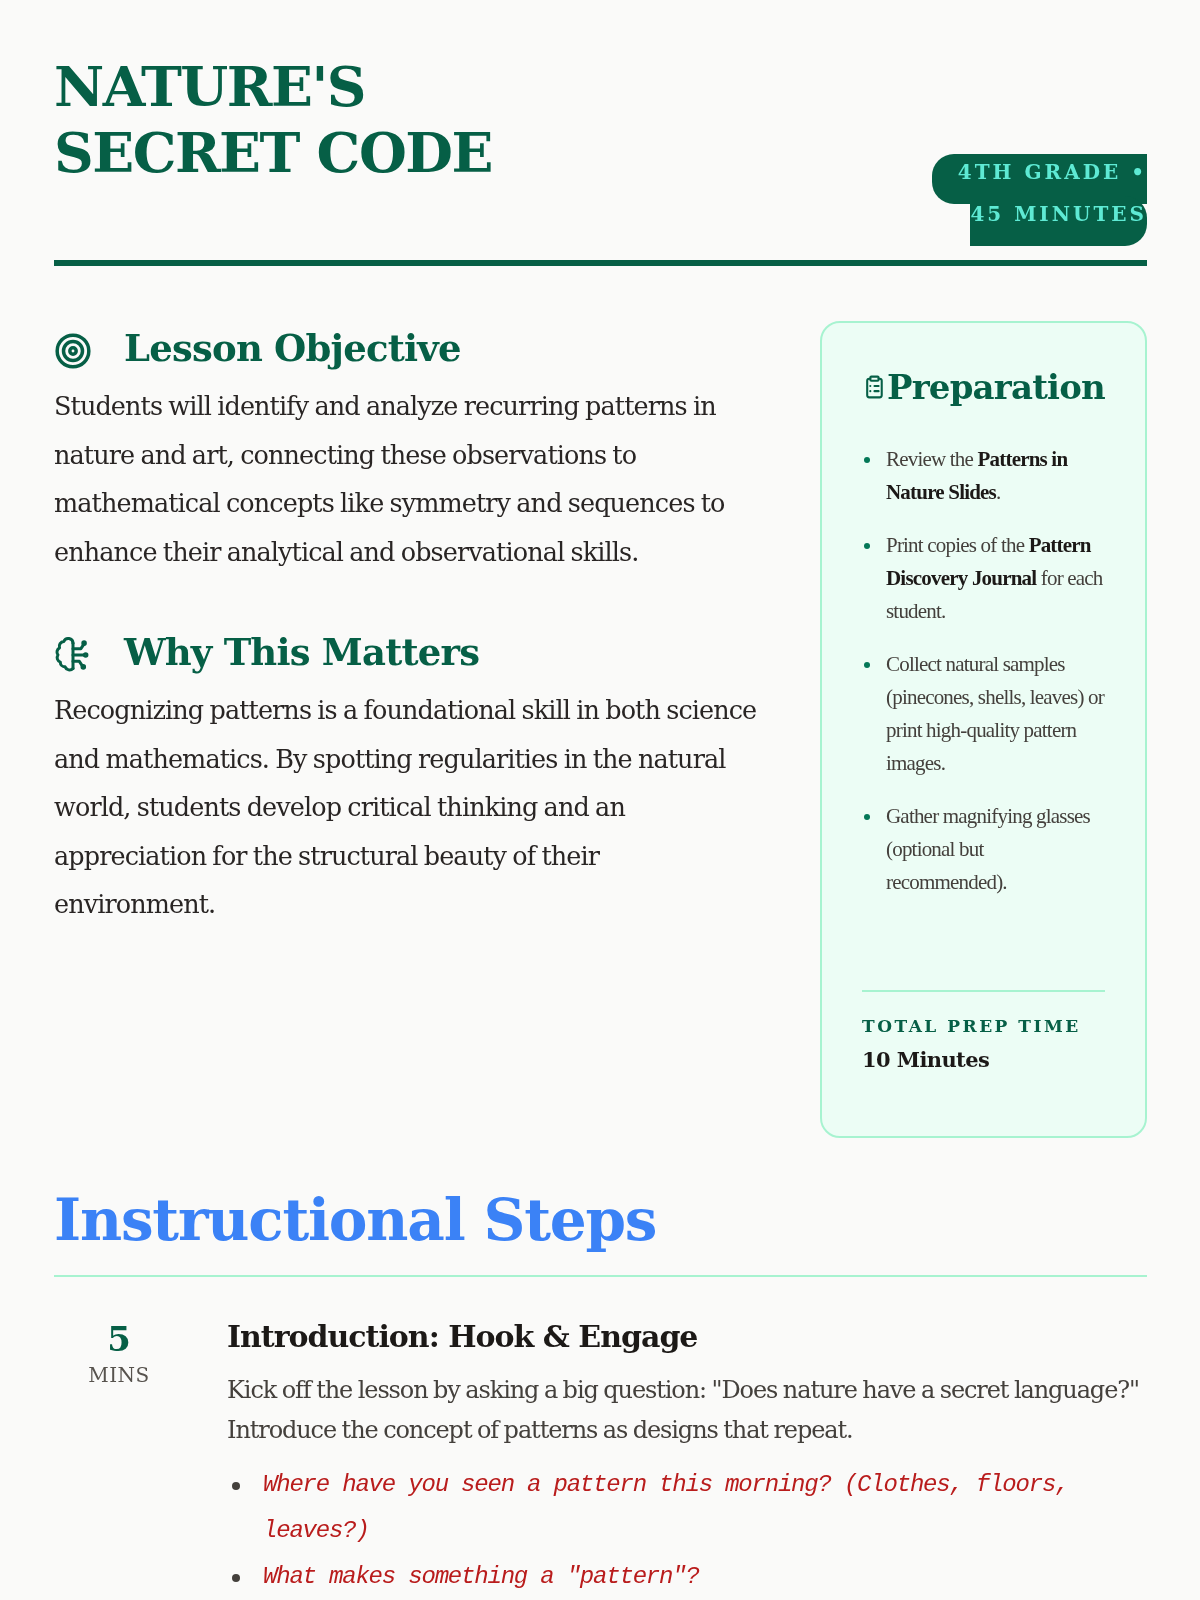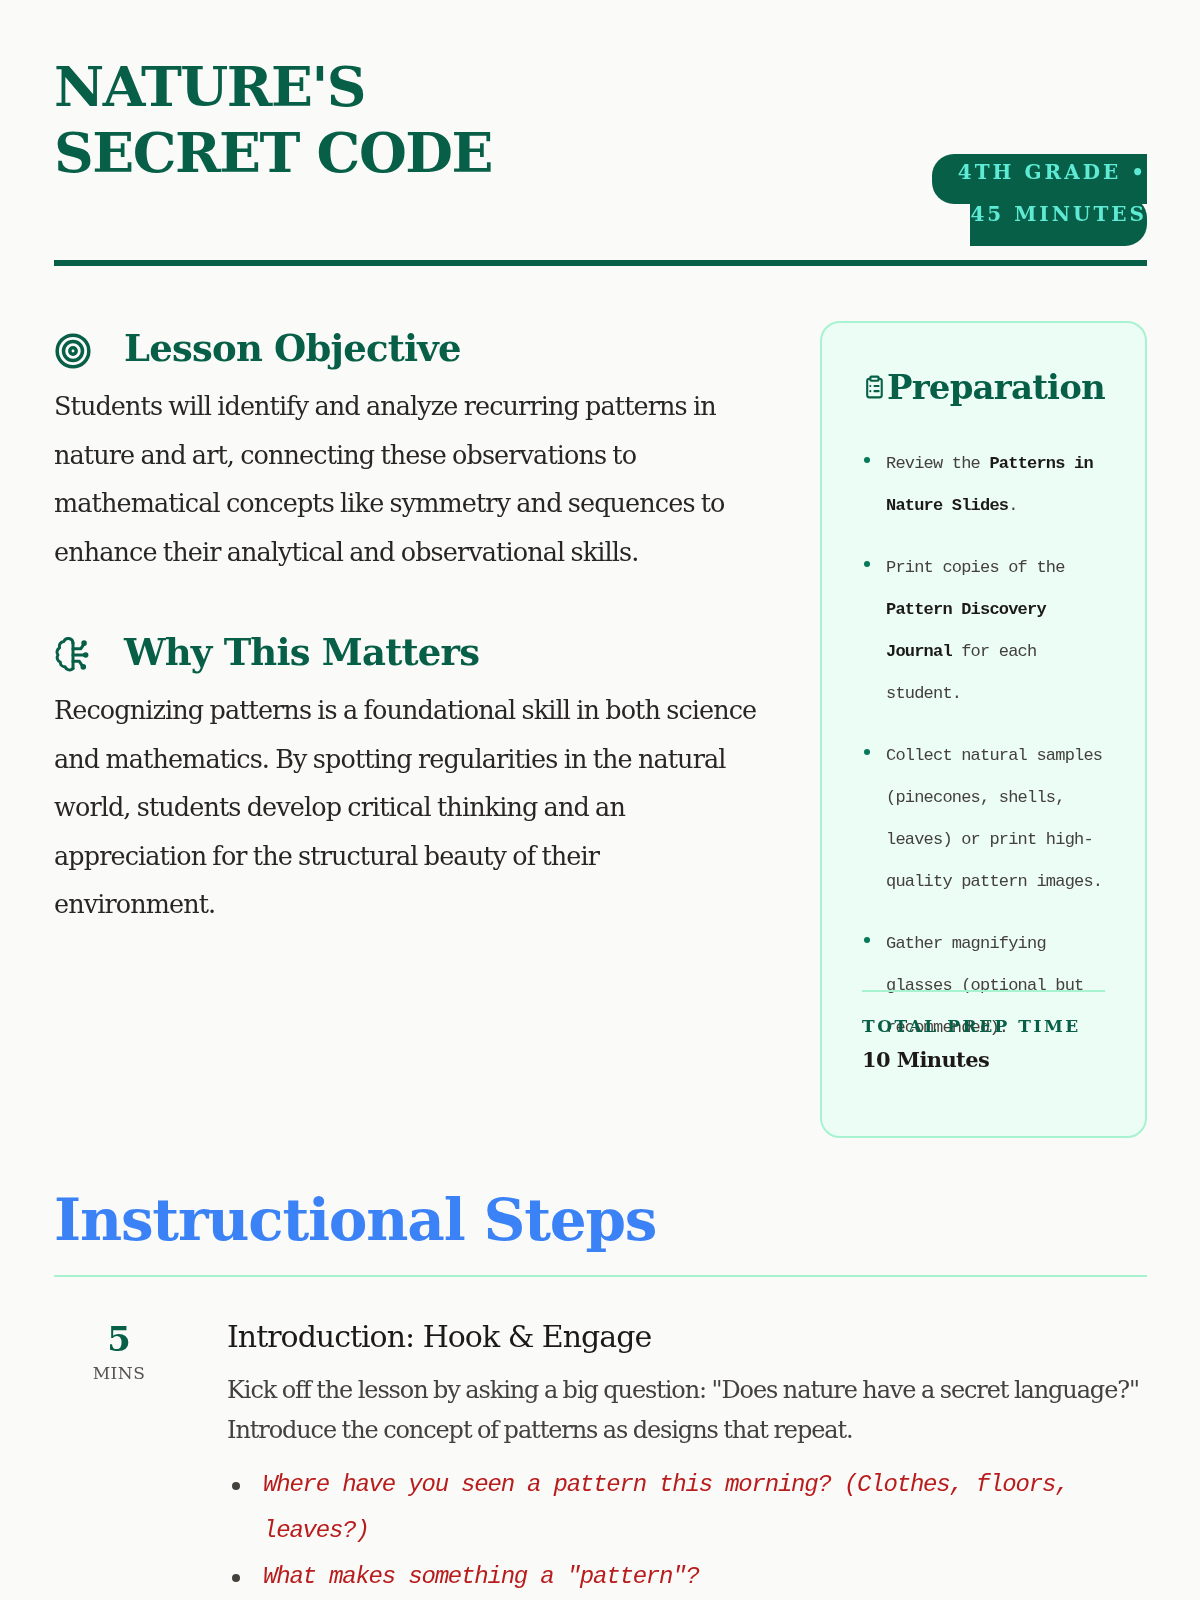--- a/index.html
+++ b/index.html
@@ -58,22 +58,22 @@
   }
   .prep-heading {
     display: flex; align-items: center; 
     font-family: "DejaVu Serif", serif; font-weight: bold; font-size: 34px;
     letter-spacing: -0.8px; color: #065f46; height: 48px;
   }
   .prep-heading svg { width: 30px; height: 30px; }
   .prep-list { list-style: none; margin-top: 32px; }
   .prep-list li {
     position: relative; padding-left: 24px;
-    font-family: Liberation Mono, monospace; font-size: 17px; letter-spacing: -0.8px;
-    line-height: 42px; color: #44403c; margin-bottom: 20px;
+    font-family: Liberation Serif, serif; font-size: 21px; letter-spacing: -0.8px;
+    line-height: 33px; color: #44403c; margin-bottom: 20px;
   }
   .prep-list li::before {
     content: ""; position: absolute; left: 2px; top: 14px;
     width: 6px; height: 6px; border-radius: 50%; background: #047857;
   }
   .prep-list b { color: #1c1917; font-weight: bold; }
   .prep-divider {
     position: absolute; left: 40px; right: 40px; top: 667px; height: 2px; background: #a7f3d0;
   }
   .prep-time-label {
@@ -94,26 +94,26 @@
     letter-spacing: -1.2px; color: #3b82f6; height: 60px; line-height: 60px;
   }
   .steps-rule { margin-top: 25px; height: 2px; background: #a7f3d0; }
   .step { position: relative; margin-top: 42px; height: 260px; }
   .step-time { position: absolute; left: 0; top: 0; width: 130px; text-align: center; }
   .step-num {
     font-family: "DejaVu Serif", serif; font-weight: bold; font-size: 34px;
     color: #065f46; line-height: 40px;
   }
   .step-unit {
-    font-family: "DejaVu Serif", serif; font-size: 17px; letter-spacing: 0.5px;
+    font-family: "DejaVu Serif", serif; font-size: 20px; letter-spacing: 0.5px;
     color: #57534e; text-transform: uppercase; margin-top: 4px;
   }
   .step-body { position: absolute; left: 173px; top: 0; width: 920px; }
   .step-title {
-    font-family: "DejaVu Serif", serif; font-weight: normal; font-size: 30px;
+    font-family: "DejaVu Serif", serif; font-weight: bold; font-size: 30px;
     letter-spacing: -1px; color: #1c1917; line-height: 36px;
   }
   .step-desc {
     margin-top: 15px; font-family: "DejaVu Serif", serif; font-size: 24px;
     letter-spacing: -1.1px; line-height: 40px; color: #44403c; word-spacing: -1px;
   }
   .step-questions { list-style: none; margin-top: 12px; }
   .step-questions li {
     position: relative; padding-left: 36px;
     font-family: Liberation Mono, monospace; font-style: italic; font-size: 24px;

